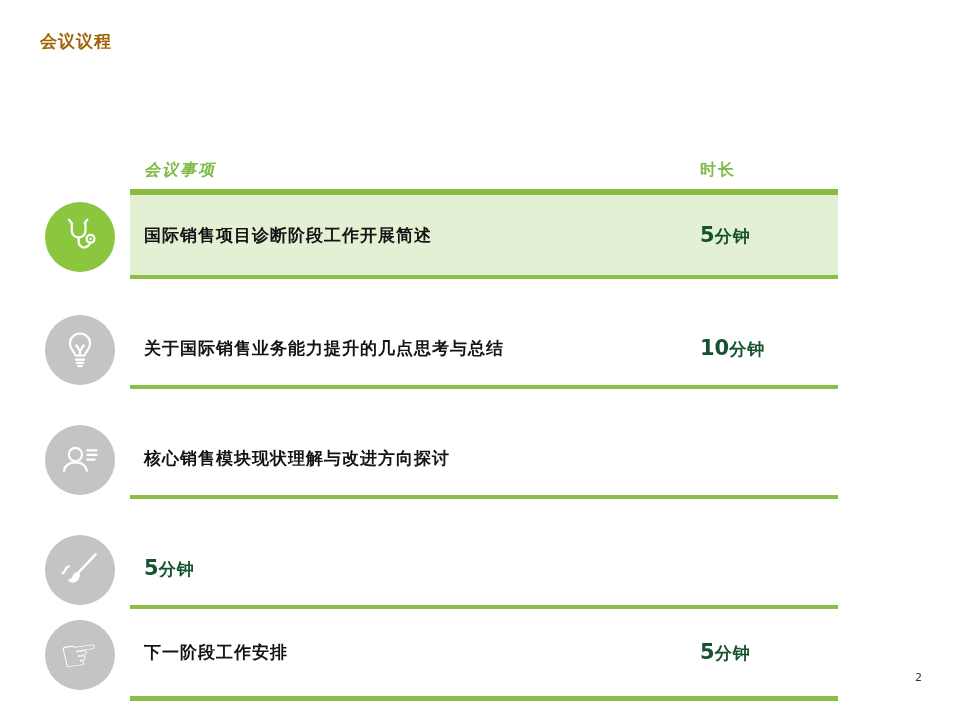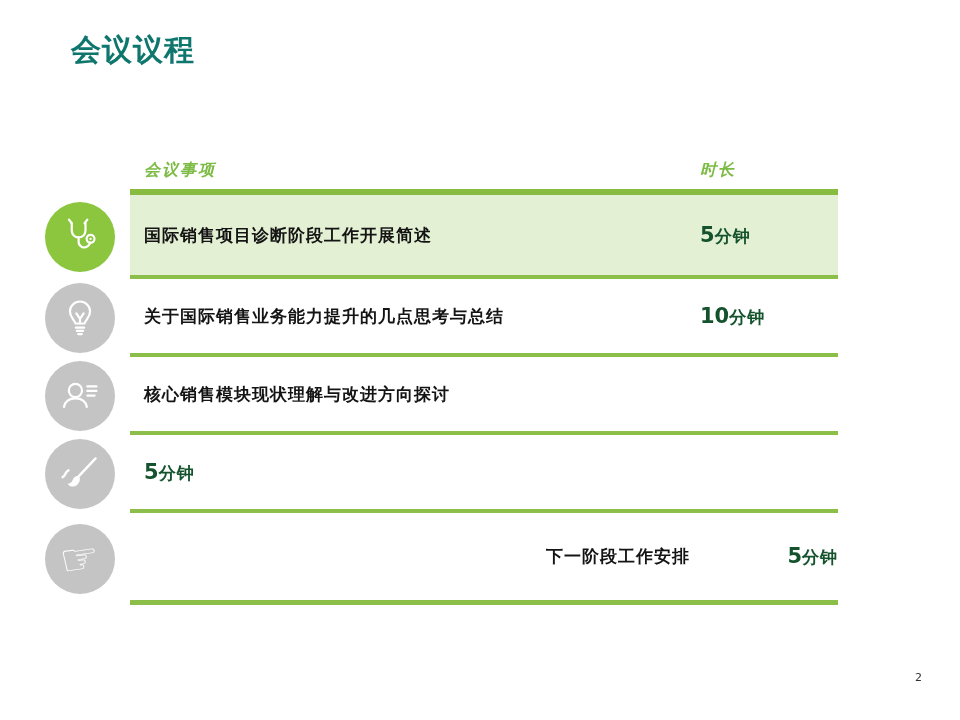--- a/index.html
+++ b/index.html
@@ -6,42 +6,41 @@
   html, body { background: #ffffff; }
   body {
     width: 960px; height: 720px;
     font-family: "DejaVu Serif", "Liberation Serif", serif;
     position: relative; overflow: hidden;
   }
   .slide { width: 960px; height: 720px; position: relative; background: #ffffff; }
 
   .slide-title {
     position: absolute; left: 40px; top: 30px;
-    font-size: 30px; font-weight: 700; color: #0f766e;
+    font-size: 17px; font-weight: 700; color: #a16207;
     letter-spacing: 1px;
-    margin-left: 31px;
   }
 
   .agenda {
     position: absolute; left: 45px; top: 160px; width: 793px;
   }
 
   
   .agenda-header {
     margin-left: 85px;
     display: flex; align-items: center;
     padding: 0 0 8px 14px;
     border-bottom: 6px solid #87BC40;
   }
   .agenda-header .col-item {
     flex: 1; font-size: 16px; font-style: italic; font-weight: 600;
     color: #7CBB44; letter-spacing: 2px;
   }
   .agenda-header .col-duration {
-    width: 138px; flex: none; font-size: 16px; font-style: italic;
+    width: 138px; flex: none; font-size: 16px; 
     font-weight: 600; color: #7CBB44; letter-spacing: 2px;
   }
 
   
   .agenda-row { display: flex; align-items: stretch; }
   .icon-cell {
     width: 85px; flex: none;
     display: flex; align-items: center; justify-content: flex-start;
   }
   .icon-circle {
@@ -56,24 +55,24 @@
     font-size: 44px; color: #ffffff; line-height: 1;
     transform: rotate(-8deg);
   }
 
   .row-content {
     flex: 1; display: flex; align-items: center;
     padding-left: 14px;
     border-bottom: 4px solid #8CBF4A;
   }
   .agenda-row.h84 { height: 84px; }
-  .agenda-row.h78 { height: 78px; }
+  .agenda-row.h78 { height: 78px; margin-top: 32px; }
   .agenda-row.h92 { height: 92px; }
   .agenda-row.highlight .row-content { background: #E4F0D3; gap: 8px; }
-  .agenda-row.last .row-content { border-bottom-width: 5px; text-align: right; }
+  .agenda-row.last .row-content { border-bottom-width: 5px; }
 
   .item-text {
     flex: 1; font-size: 17px; font-weight: 600; color: #141414;
     letter-spacing: 1px; padding-right: 10px;
   }
   .duration {
     width: 138px; flex: none; color: #14532d; white-space: nowrap;
   }
   .duration .num {
     font-size: 21px; font-weight: 700;

